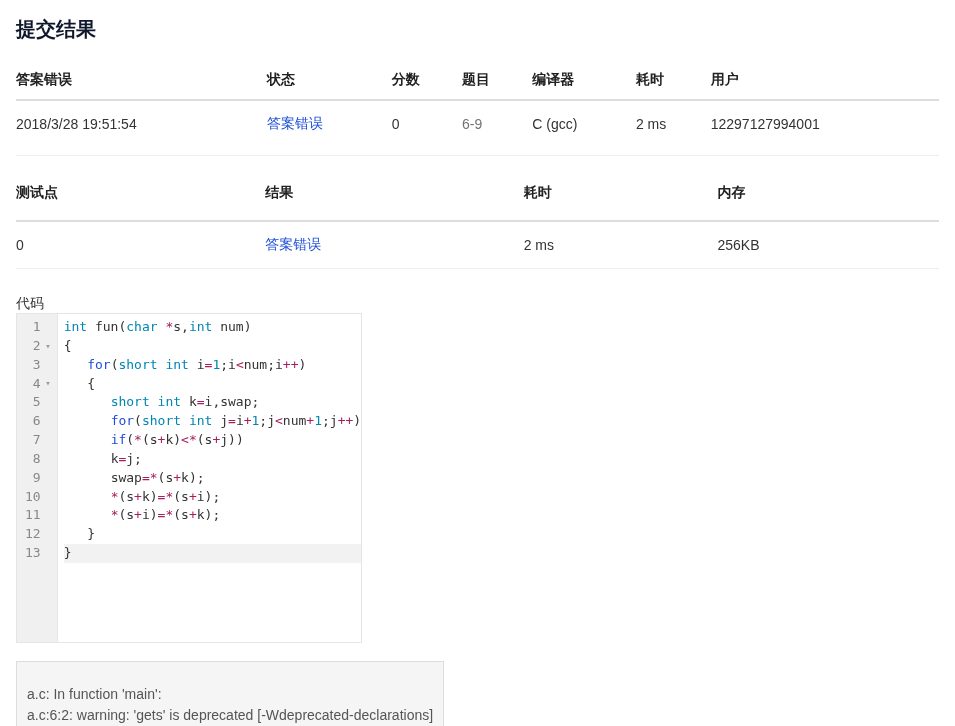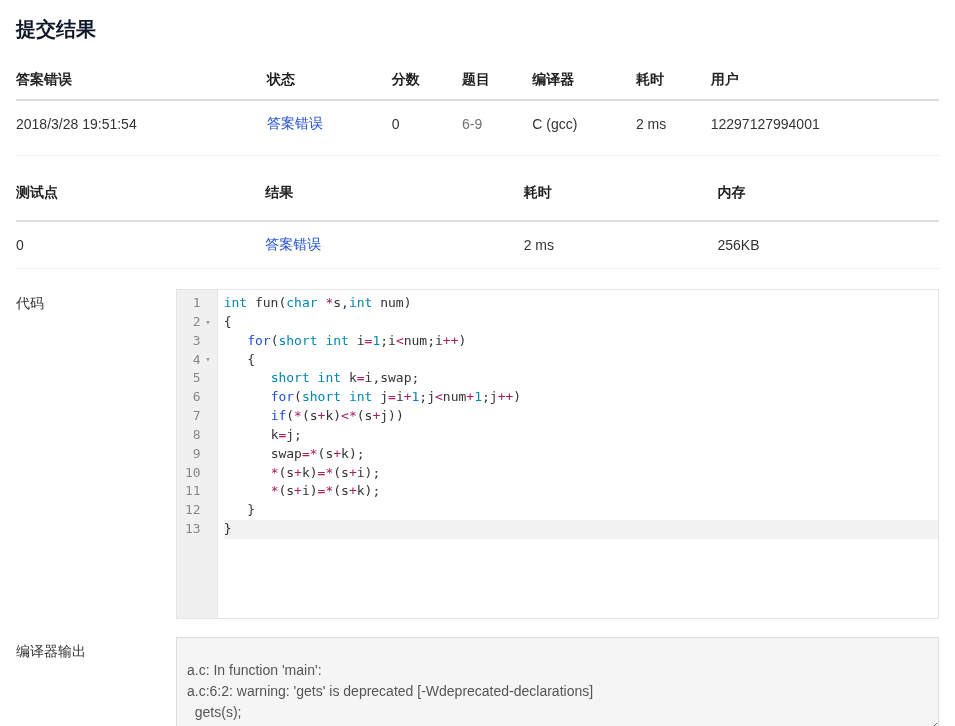--- a/index.html
+++ b/index.html
@@ -55,20 +55,21 @@
   table.testcase-table td {
     padding: 14px 8px 14px 0;
     border-bottom: 1px solid #eee;
     color: #333;
     font-size: 14px;
   }
   .section-row {
     display: flex;
     align-items: flex-start;
     margin-bottom: 18px;
+    flex-direction: column;
   }
   .section-label {
     width: 160px;
     flex-shrink: 0;
     font-size: 14px;
     color: #333;
     padding-top: 6px;
   }
   .section-content {
     flex: 1;
@@ -194,21 +195,20 @@
           <div class="ln">11<span class="fold"></span></div>
           <div class="ln">12<span class="fold"></span></div>
           <div class="ln">13<span class="fold"></span></div>
         </div>
       <div class="code-lines" id="code-lines"><div class="line"><span class="tok-type">int</span> <span class="tok-id">fun</span><span class="tok-punc">(</span><span class="tok-type">char</span> <span class="tok-op">*</span><span class="tok-id">s</span><span class="tok-punc">,</span><span class="tok-type">int</span> <span class="tok-id">num</span><span class="tok-punc">)</span></div><div class="line"><span class="tok-punc">{</span></div><div class="line">   <span class="tok-kw">for</span><span class="tok-punc">(</span><span class="tok-type">short</span> <span class="tok-type">int</span> <span class="tok-id">i</span><span class="tok-op">=</span><span class="tok-num">1</span><span class="tok-punc">;</span><span class="tok-id">i</span><span class="tok-op">&lt;</span><span class="tok-id">num</span><span class="tok-punc">;</span><span class="tok-id">i</span><span class="tok-op">++</span><span class="tok-punc">)</span></div><div class="line">   <span class="tok-punc">{</span></div><div class="line">      <span class="tok-type">short</span> <span class="tok-type">int</span> <span class="tok-id">k</span><span class="tok-op">=</span><span class="tok-id">i</span><span class="tok-punc">,</span><span class="tok-id">swap</span><span class="tok-punc">;</span></div><div class="line">      <span class="tok-kw">for</span><span class="tok-punc">(</span><span class="tok-type">short</span> <span class="tok-type">int</span> <span class="tok-id">j</span><span class="tok-op">=</span><span class="tok-id">i</span><span class="tok-op">+</span><span class="tok-num">1</span><span class="tok-punc">;</span><span class="tok-id">j</span><span class="tok-op">&lt;</span><span class="tok-id">num</span><span class="tok-op">+</span><span class="tok-num">1</span><span class="tok-punc">;</span><span class="tok-id">j</span><span class="tok-op">++</span><span class="tok-punc">)</span></div><div class="line">      <span class="tok-kw">if</span><span class="tok-punc">(</span><span class="tok-op">*</span><span class="tok-punc">(</span><span class="tok-id">s</span><span class="tok-op">+</span><span class="tok-id">k</span><span class="tok-punc">)</span><span class="tok-op">&lt;*</span><span class="tok-punc">(</span><span class="tok-id">s</span><span class="tok-op">+</span><span class="tok-id">j</span><span class="tok-punc">)</span><span class="tok-punc">)</span></div><div class="line">      <span class="tok-id">k</span><span class="tok-op">=</span><span class="tok-id">j</span><span class="tok-punc">;</span></div><div class="line">      <span class="tok-id">swap</span><span class="tok-op">=*</span><span class="tok-punc">(</span><span class="tok-id">s</span><span class="tok-op">+</span><span class="tok-id">k</span><span class="tok-punc">)</span><span class="tok-punc">;</span></div><div class="line">      <span class="tok-op">*</span><span class="tok-punc">(</span><span class="tok-id">s</span><span class="tok-op">+</span><span class="tok-id">k</span><span class="tok-punc">)</span><span class="tok-op">=*</span><span class="tok-punc">(</span><span class="tok-id">s</span><span class="tok-op">+</span><span class="tok-id">i</span><span class="tok-punc">)</span><span class="tok-punc">;</span></div><div class="line">      <span class="tok-op">*</span><span class="tok-punc">(</span><span class="tok-id">s</span><span class="tok-op">+</span><span class="tok-id">i</span><span class="tok-punc">)</span><span class="tok-op">=*</span><span class="tok-punc">(</span><span class="tok-id">s</span><span class="tok-op">+</span><span class="tok-id">k</span><span class="tok-punc">)</span><span class="tok-punc">;</span></div><div class="line">   <span class="tok-punc">}</span></div><div class="line cursor-line"><span class="tok-punc">}</span></div></div>
     </div>
   </div>
 </div>
 
 <div class="section-row">
-  <div class="section-label">编译器输出</div>
   <div class="section-content">
     <div class="compiler-output">a.c: In function 'main':
 a.c:6:2: warning: 'gets' is deprecated [-Wdeprecated-declarations]
   gets(s);
   ^~~~
 In file included from /usr/include/stdio.h:937:0,
                  from a.c:1:</div>
   </div>
 </div>
 

